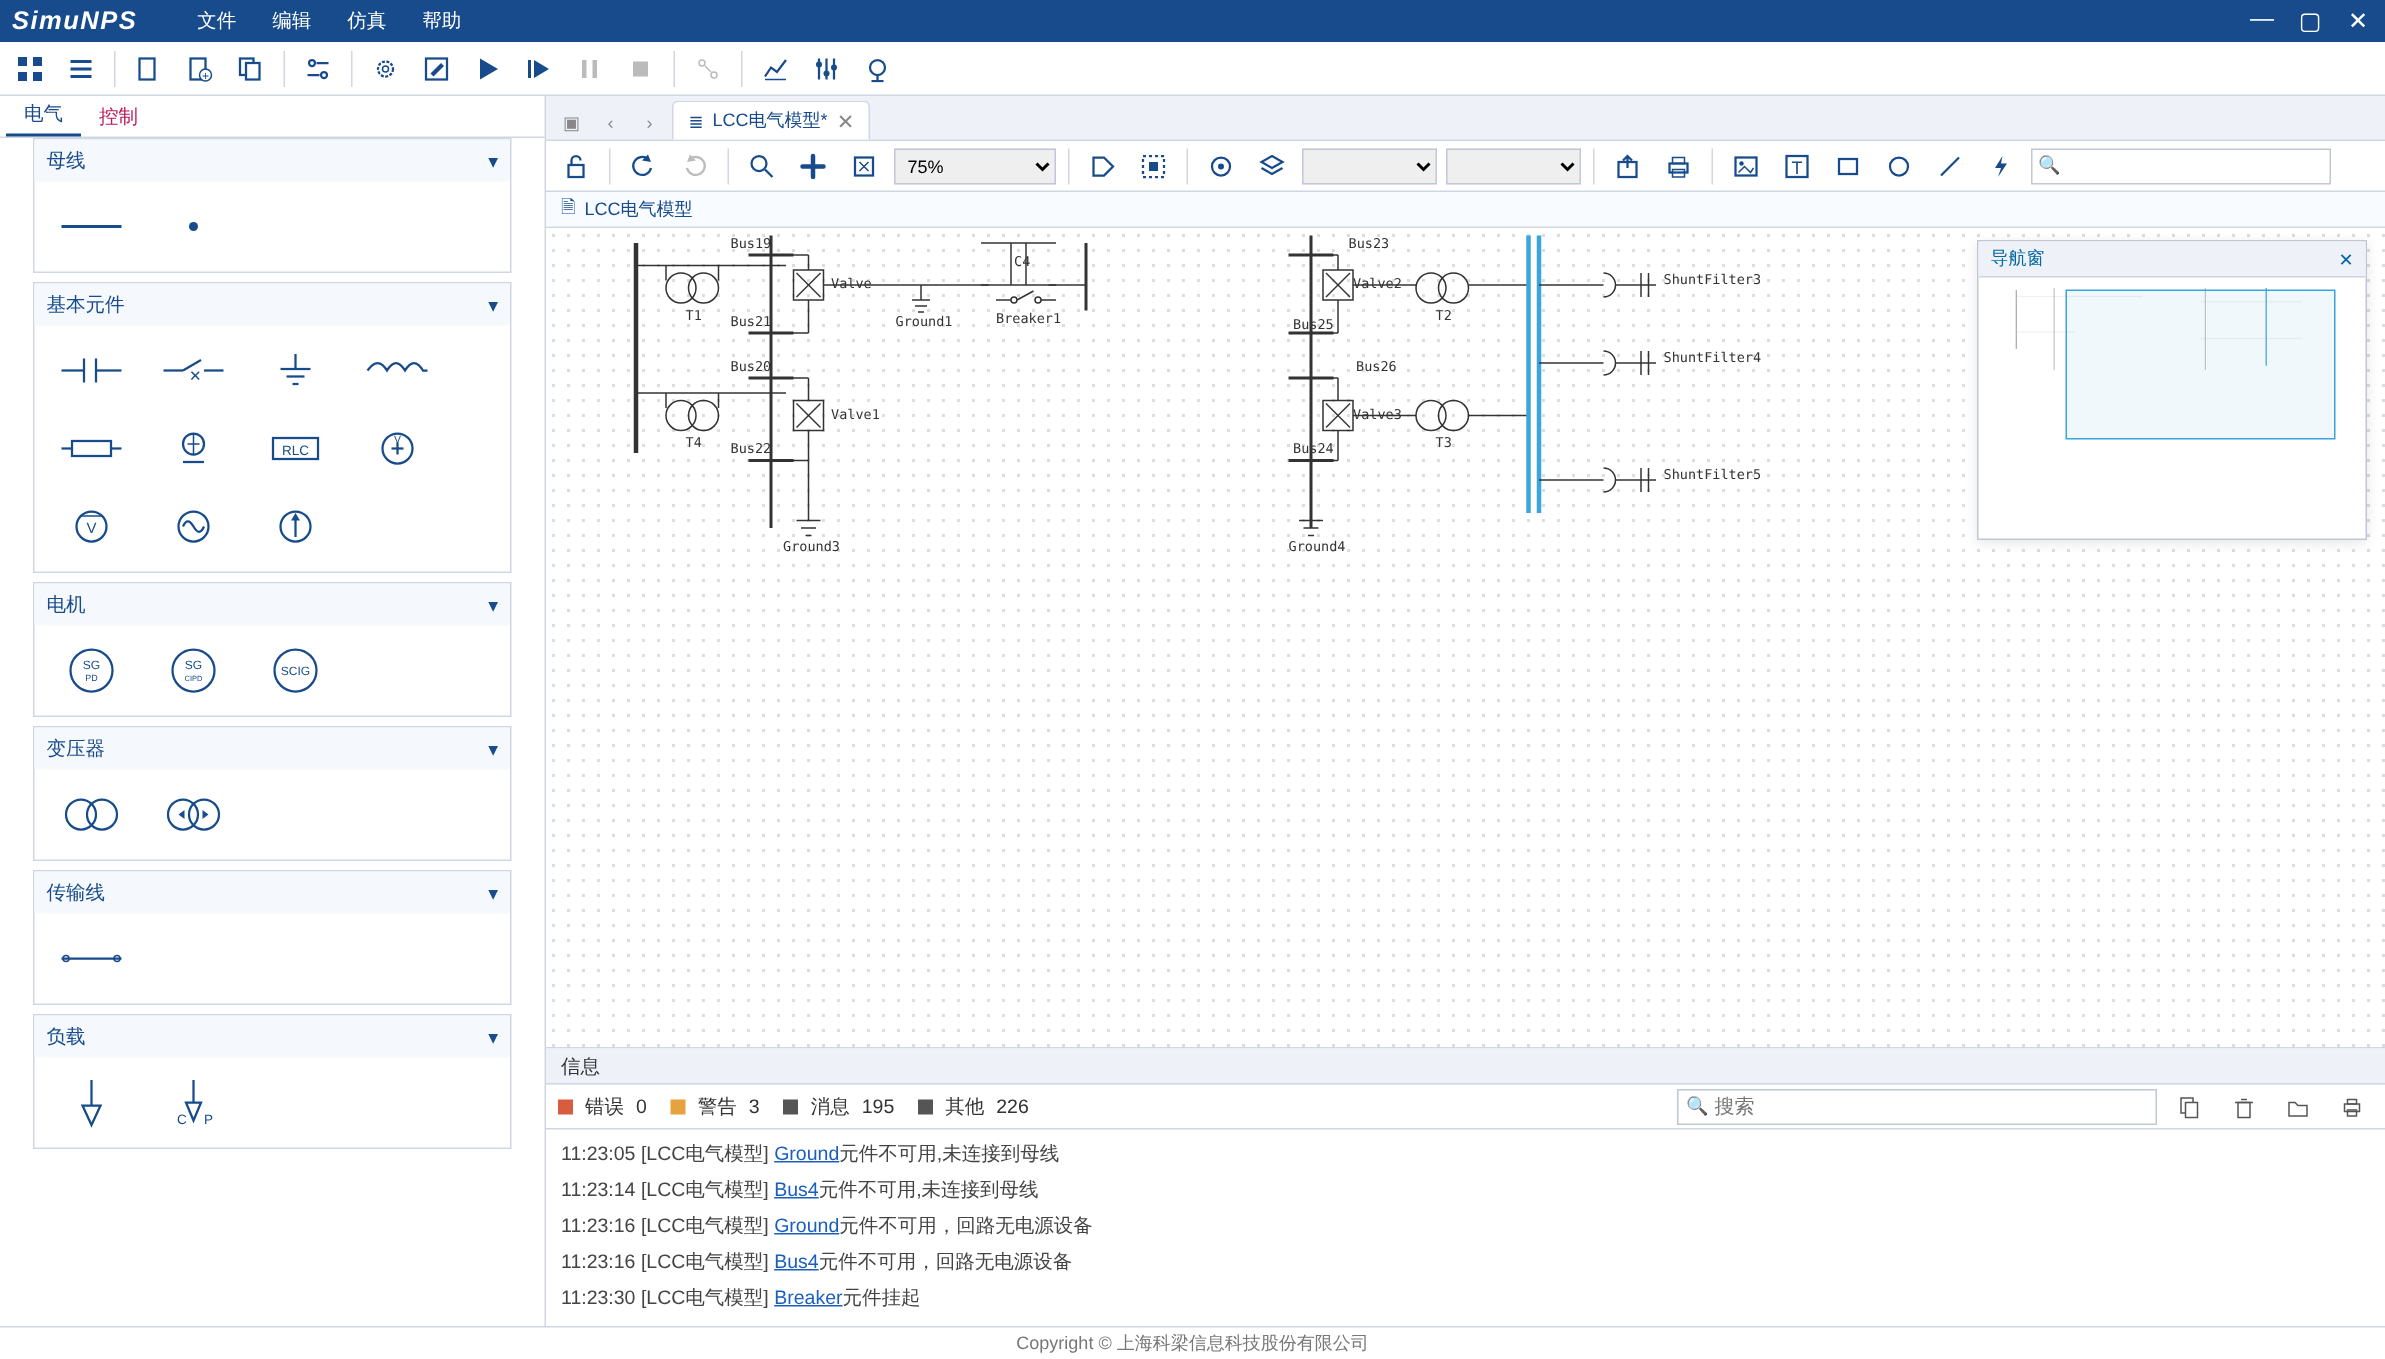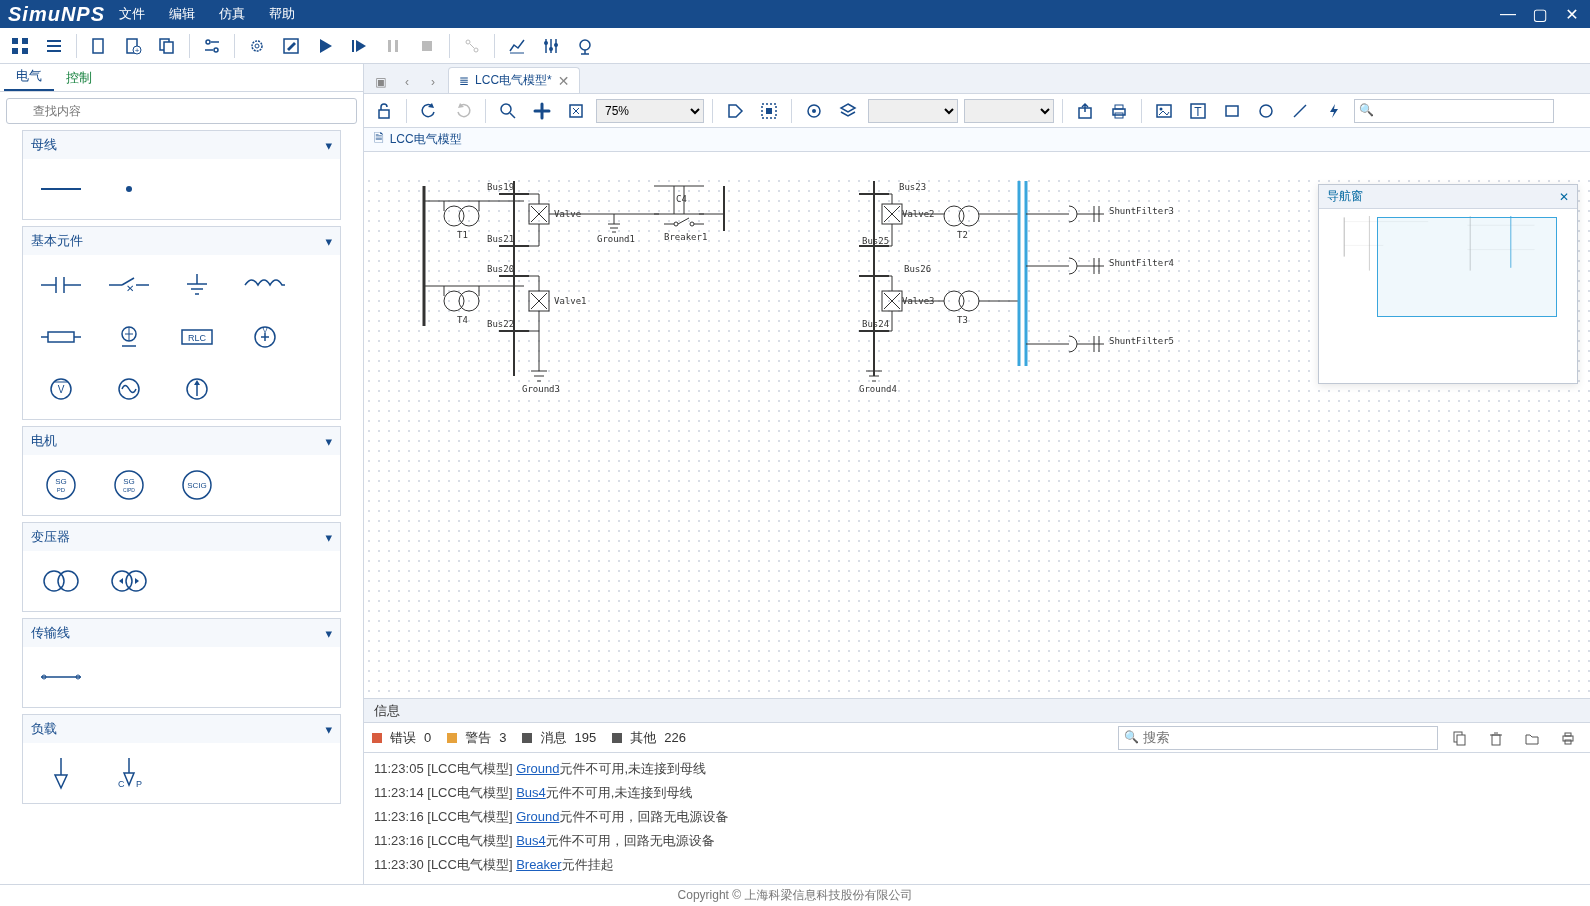--- a/index.html
+++ b/index.html
@@ -1,36 +1,36 @@
 <!DOCTYPE html>
 <html><head>
 <meta charset="utf-8">
 <style>
 * { box-sizing: border-box; margin: 0; padding: 0; font-family: "Microsoft YaHei", Arial, sans-serif; }
 body { width: 1590px; height: 906px; overflow: hidden; background: #fff; font-size: 12px; color: #333; }
 
 
 .titlebar { height: 28px; background: #174b8b; color: #fff; display: flex; align-items: center; padding: 0 8px; }
-.logo { font-style: italic; font-weight: bold; font-size: 20px; letter-spacing: 1px; margin-right: 14px; }
+.logo { font-style: italic; font-weight: bold; font-size: 17px; letter-spacing: 1px; margin-right: 40px; }
 .menubar { display: flex; gap: 24px; }
 .menubar span { cursor: pointer; font-size: 13px; }
 .win-controls { margin-left: auto; display: flex; gap: 12px; font-size: 16px; }
 .win-controls span { cursor: pointer; width: 20px; text-align: center; }
 
 
 .toolbar { height: 36px; background: #fff; border-bottom: 1px solid #d0d7e2; display: flex; align-items: center; padding: 0 6px; gap: 6px; }
 .tb-btn { width: 28px; height: 28px; display: flex; align-items: center; justify-content: center; cursor: pointer; color: #174b8b; border-radius: 3px; }
 .tb-sep { width: 1px; height: 24px; background: #d0d7e2; margin: 0 2px; }
 .tb-btn.disabled { color: #bbb; cursor: default; }
 
 
 .main { display: flex; height: calc(906px - 28px - 36px - 22px); }
 .sidebar { width: 364px; background: #fff; border-right: 1px solid #d0d7e2; display: flex; flex-direction: column; }
 .lib-tabs { height: 28px; display: flex; align-items: flex-end; border-bottom: 1px solid #d0d7e2; padding: 0 4px; }
-.lib-tab { padding: 4px 12px; font-size: 13px; cursor: pointer; color: #15803d; }
+.lib-tab { padding: 4px 12px; font-size: 13px; cursor: pointer; color: #be185d; }
 .lib-tab.active { color: #174b8b; border-bottom: 2px solid #174b8b; font-weight: 500; }
 .search-row { padding: 6px; }
 .search-input { width: 100%; height: 26px; border: 1px solid #c0c8d4; border-radius: 3px; padding: 0 6px 0 26px; font-size: 12px; background: #fff; position: relative; }
 .search-wrap { position: relative; }
 .search-wrap .icon { position: absolute; left: 7px; top: 5px; color: #888; }
 .lib-scroll { flex: 1; overflow-y: auto; padding: 0 22px 6px; }
 .lib-group { border: 1px solid #d0d7e2; margin-bottom: 6px; background: #fff; }
 .lib-head { background: #f5f8fc; height: 28px; display: flex; align-items: center; justify-content: space-between; padding: 0 8px; color: #174b8b; font-size: 13px; font-weight: 500; cursor: pointer; }
 .lib-body { display: flex; flex-wrap: wrap; padding: 8px; gap: 8px; }
 .lib-item { width: 60px; height: 44px; border: 1px solid transparent; display: flex; align-items: center; justify-content: center; cursor: pointer; color: #174b8b; }
@@ -44,21 +44,21 @@
 
 .canvas-toolbar { height: 34px; border-bottom: 1px solid #d0d7e2; display: flex; align-items: center; padding: 0 6px; gap: 6px; background: #fff; }
 .zoom-select { height: 24px; width: 108px; border: 1px solid #c0c8d4; font-size: 12px; padding: 0 4px; }
 .combo { height: 24px; width: 90px; border: 1px solid #c0c8d4; font-size: 12px; }
 .search-canvas { height: 24px; width: 200px; border: 1px solid #c0c8d4; padding: 0 6px 0 22px; }
 .search-canvas-wrap { position: relative; }
 .search-canvas-wrap .icon { position: absolute; left: 5px; top: 4px; color: #888; }
 
 .breadcrumb { height: 24px; display: flex; align-items: center; padding: 0 10px; gap: 6px; border-bottom: 1px solid #d0d7e2; font-size: 12px; color: #174b8b; background: #f8fbff; }
 
-.canvas-area { flex: 1; position: relative; overflow: hidden; background: #fff; margin-top: 24px; }
+.canvas-area { flex: 1; position: relative; overflow: hidden; background: #fff; }
 .dot-grid { position: absolute; inset: 0; background-image: radial-gradient(circle, #d8dde6 1px, transparent 1px); background-size: 10px 10px; background-position: 0 0; }
 .schematic { position: absolute; inset: 0; }
 .comp-label { position: absolute; font-size: 9px; font-family: monospace; color: #333; }
 .navigator { position: absolute; right: 12px; top: 8px; width: 260px; height: 200px; background: #fff; border: 1px solid #c0c8d4; box-shadow: 0 2px 8px rgba(0,0,0,0.1); }
 .nav-title { height: 24px; background: #eef2f8; border-bottom: 1px solid #d0d7e2; display: flex; align-items: center; justify-content: space-between; padding: 0 8px; font-size: 12px; color: #0369a1; }
 .nav-body { position: relative; height: calc(100% - 24px); }
 .nav-view { position: absolute; border: 1px solid #3aa6dd; background: rgba(58,166,221,0.08); }
 
 
 .info-panel { height: 186px; border-top: 1px solid #d0d7e2; display: flex; flex-direction: column; background: #fff; }
@@ -209,26 +209,20 @@
       </svg>
     </div>
 </div>
 
 <div class="main">
 
   <div class="sidebar">
     <div class="lib-tabs">
       <div class="lib-tab active">电气</div>
       <div class="lib-tab">控制</div>
-    </div>
-    <div class="search-row">
-      <div class="search-wrap">
-        <span class="icon">🔍</span>
-        <input class="search-input" placeholder="查找内容" style="">
-      </div>
     </div>
     <div class="lib-scroll">
 
       <div class="lib-group">
         <div class="lib-head">
             <span>母线</span>
             <span>▾</span>
           </div>
         <div class="lib-body">
           <div class="lib-item">

